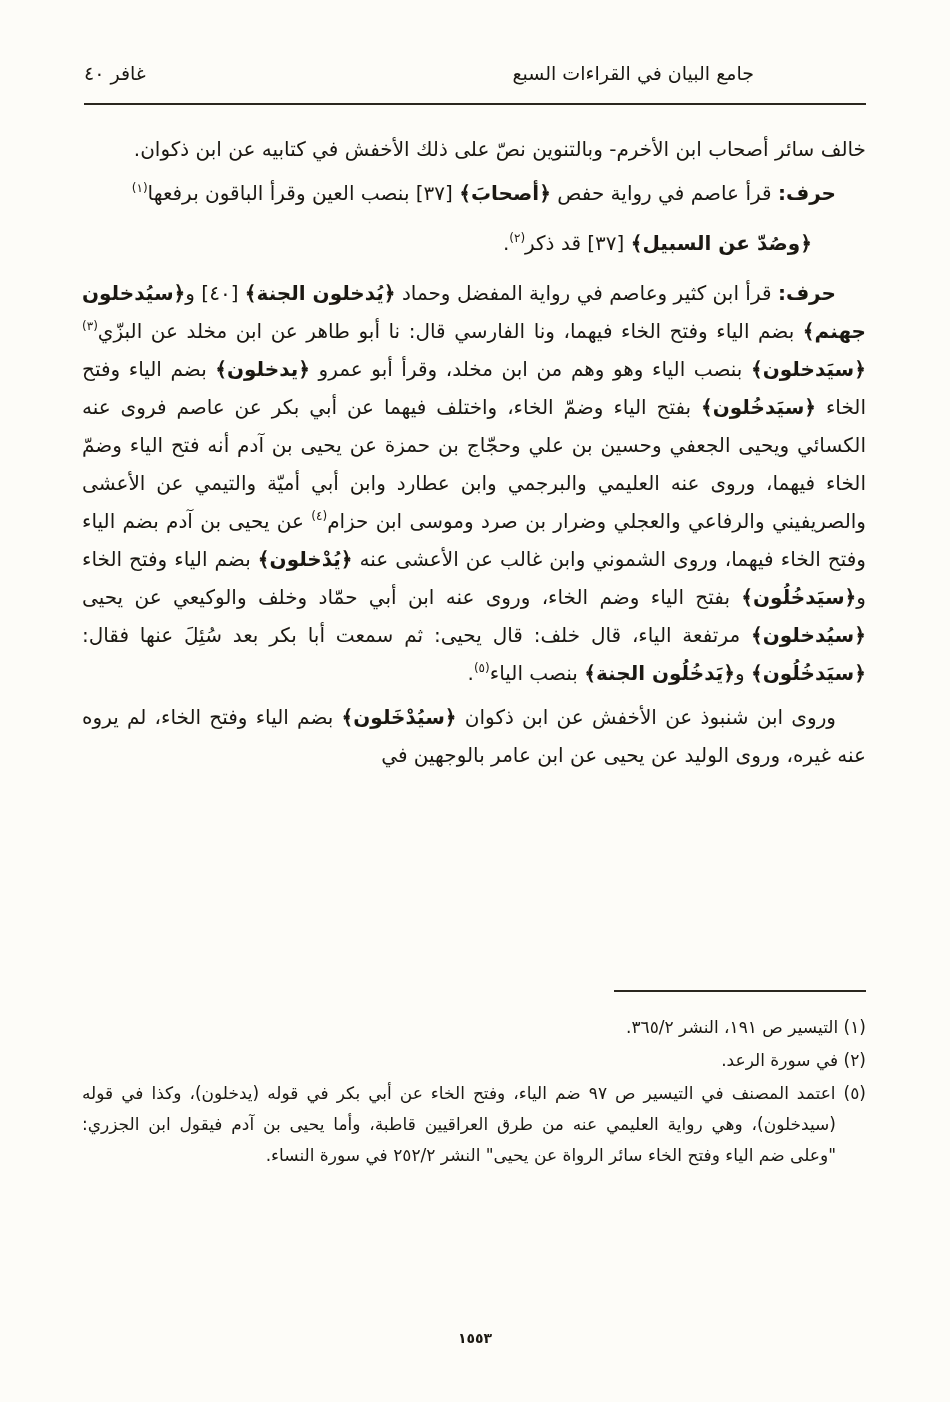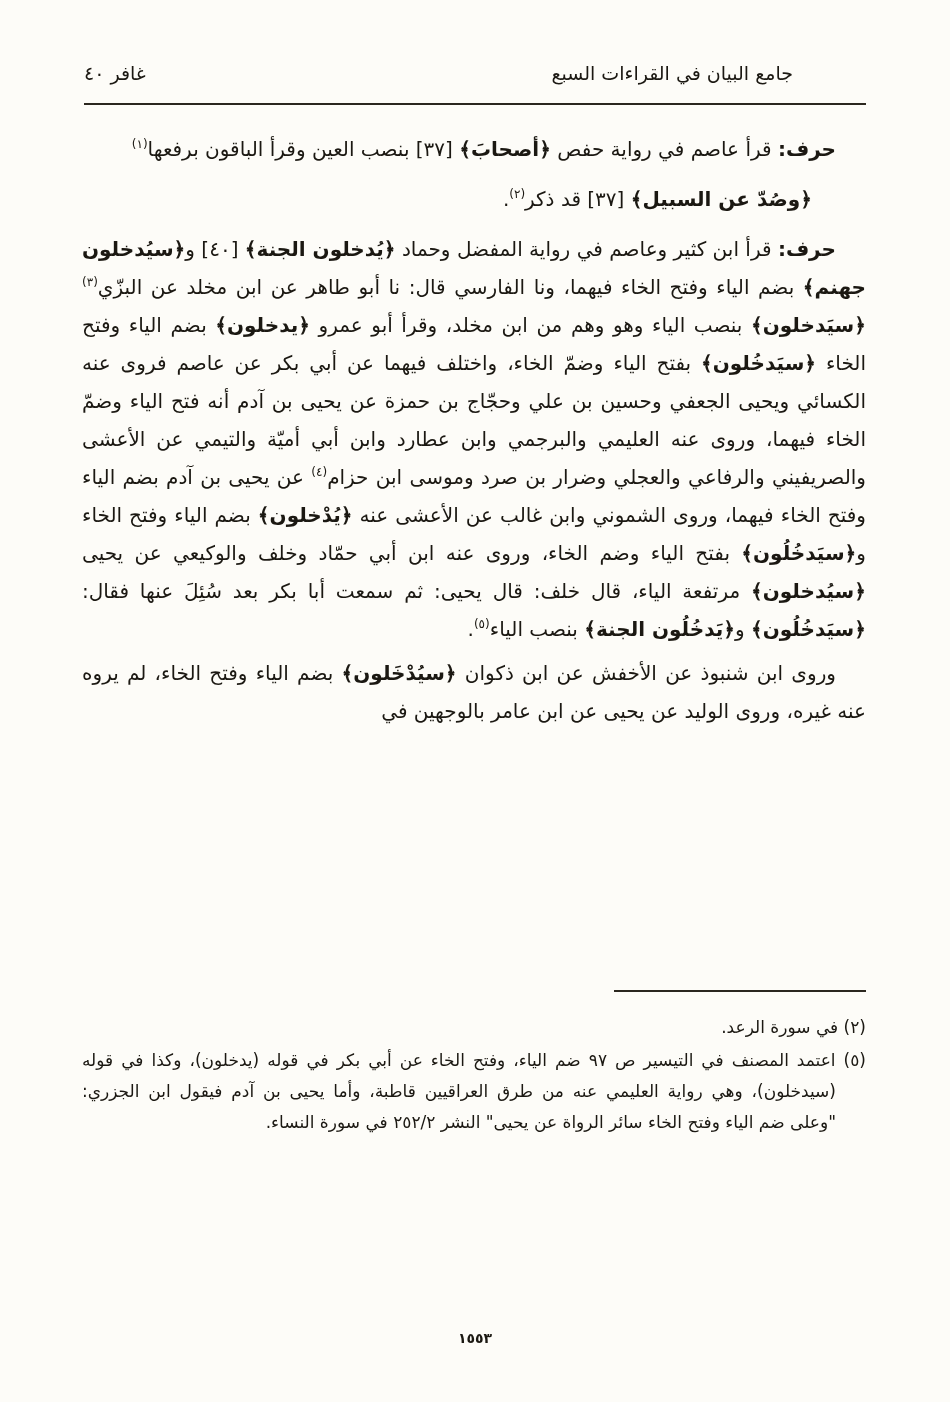--- a/index.html
+++ b/index.html
@@ -23,21 +23,21 @@
     position: absolute;
     top: 62px;
     right: 84px;
     left: 84px;
     display: flex;
     justify-content: space-between;
     align-items: baseline;
     font-size: 19px;
   }
   .header-title {
-    margin-right: 73px;
+    margin-right: 112px;
   }
   .header-rule {
     position: absolute;
     top: 103px;
     right: 84px;
     left: 84px;
     border-top: 2px solid #2b271f;
   }
   
   .body-text {
@@ -101,28 +101,30 @@
 <div class="page">
 
   <div class="header">
     <div class="header-title">جامع البيان في القراءات السبع</div>
     <div class="header-section">غافر ٤٠</div>
   </div>
 
   <div class="header-rule"></div>
 
   <div class="body-text">
+      <p class="para"><span class="run">خالف سائر أصحاب ابن الأخرم- وبالتنوين نصّ على ذلك الأخفش في كتابيه عن ابن ذكوان.</span></p>
       <p class="para indent"><span class="quran">حرف:</span><span class="run"> قرأ عاصم في رواية حفص </span><span class="quran">﴿أصحابَ﴾</span><span class="run"> [٣٧] بنصب العين وقرأ الباقون برفعها</span><sup class="fn-ref">(١)</sup></p>
       <p class="para indent-lg"><span class="quran">﴿وصُدّ عن السبيل﴾</span><span class="run"> [٣٧] قد ذكر</span><sup class="fn-ref">(٢)</sup><span class="run">.</span></p>
       <p class="para indent"><span class="quran">حرف:</span><span class="run"> قرأ ابن كثير وعاصم في رواية المفضل وحماد </span><span class="quran">﴿يُدخلون الجنة﴾</span><span class="run"> [٤٠] و</span><span class="quran">﴿سيُدخلون جهنم﴾</span><span class="run"> بضم الياء وفتح الخاء فيهما، ونا الفارسي قال: نا أبو طاهر عن ابن مخلد عن البزّي</span><sup class="fn-ref">(٣)</sup><span class="run"> </span><span class="quran">﴿سيَدخلون﴾</span><span class="run"> بنصب الياء وهو وهم من ابن مخلد، وقرأ أبو عمرو </span><span class="quran">﴿يدخلون﴾</span><span class="run"> بضم الياء وفتح الخاء </span><span class="quran">﴿سيَدخُلون﴾</span><span class="run"> بفتح الياء وضمّ الخاء، واختلف فيهما عن أبي بكر عن عاصم فروى عنه الكسائي ويحيى الجعفي وحسين بن علي وحجّاج بن حمزة عن يحيى بن آدم أنه فتح الياء وضمّ الخاء فيهما، وروى عنه العليمي والبرجمي وابن عطارد وابن أبي أميّة والتيمي عن الأعشى والصريفيني والرفاعي والعجلي وضرار بن صرد وموسى ابن حزام</span><sup class="fn-ref">(٤)</sup><span class="run"> عن يحيى بن آدم بضم الياء وفتح الخاء فيهما، وروى الشموني وابن غالب عن الأعشى عنه </span><span class="quran">﴿يُدْخلون﴾</span><span class="run"> بضم الياء وفتح الخاء و</span><span class="quran">﴿سيَدخُلُون﴾</span><span class="run"> بفتح الياء وضم الخاء، وروى عنه ابن أبي حمّاد وخلف والوكيعي عن يحيى </span><span class="quran">﴿سيُدخلون﴾</span><span class="run"> مرتفعة الياء، قال خلف: قال يحيى: ثم سمعت أبا بكر بعد سُئِلَ عنها فقال: </span><span class="quran">﴿سيَدخُلُون﴾</span><span class="run"> و</span><span class="quran">﴿يَدخُلُون الجنة﴾</span><span class="run"> بنصب الياء</span><sup class="fn-ref">(٥)</sup><span class="run">.</span></p>
       <p class="para indent"><span class="run">وروى ابن شنبوذ عن الأخفش عن ابن ذكوان </span><span class="quran">﴿سيُدْخَلون﴾</span><span class="run"> بضم الياء وفتح الخاء، لم يروه عنه غيره، وروى الوليد عن يحيى عن ابن عامر بالوجهين في</span></p>
     </div>
 
   <div class="footnote-sep"></div>
 
   <div class="footnotes">
+      <div class="footnote"><span class="fn-num">(١) </span><span class="fn-text">التيسير ص ١٩١، النشر ٣٦٥/٢.</span></div>
       <div class="footnote"><span class="fn-num">(٢) </span><span class="fn-text">في سورة الرعد.</span></div>
       <div class="footnote"><span class="fn-num">(٥) </span><span class="fn-text">اعتمد المصنف في التيسير ص ٩٧ ضم الياء، وفتح الخاء عن أبي بكر في قوله (يدخلون)، وكذا في قوله (سيدخلون)، وهي رواية العليمي عنه من طرق العراقيين قاطبة، وأما يحيى بن آدم فيقول ابن الجزري: "وعلى ضم الياء وفتح الخاء سائر الرواة عن يحيى" النشر ٢٥٢/٢ في سورة النساء.</span></div>
     </div>
 
   <div class="page-number">١٥٥٣</div>
 
 </div>
 
 </body></html>

